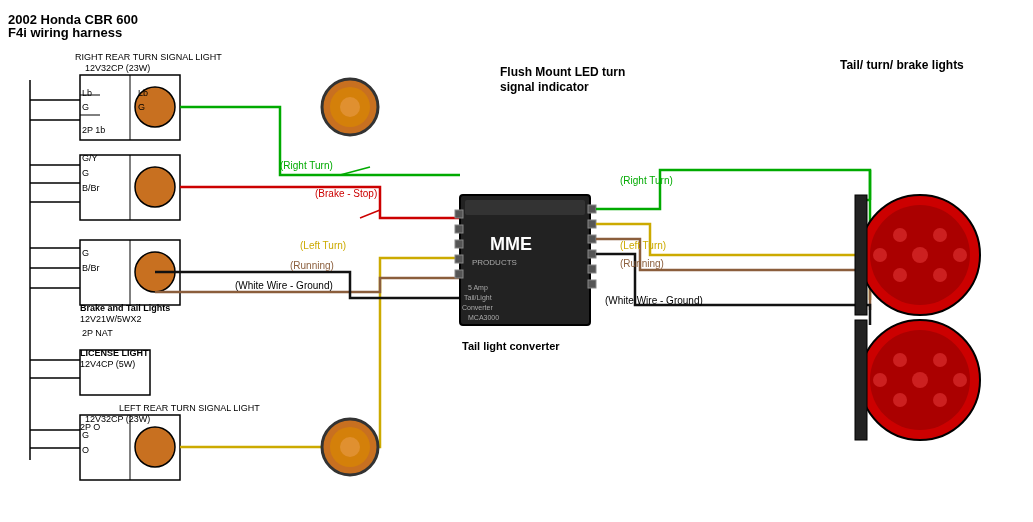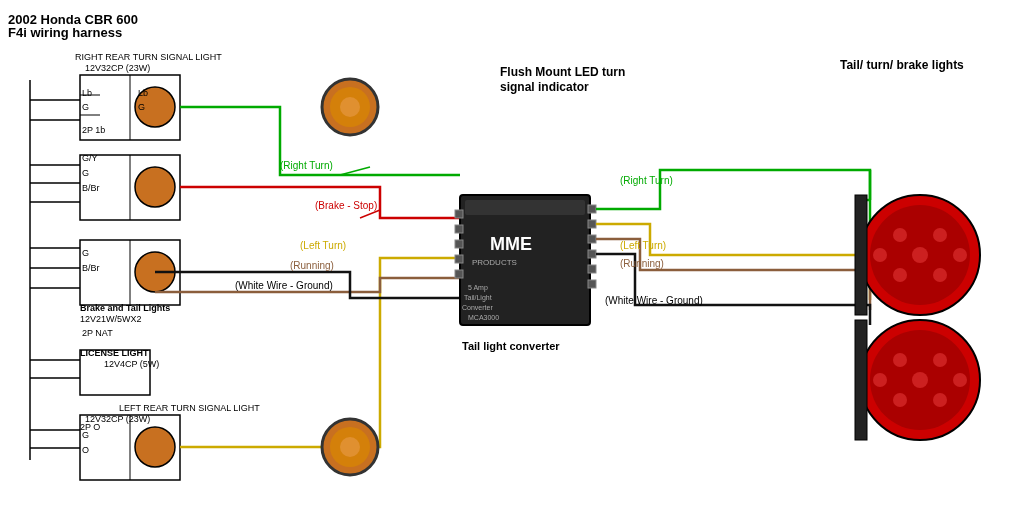--- a/index.html
+++ b/index.html
@@ -184,33 +184,33 @@
   <div class="label" style="top:168px;left:82px;font-size:9px;">G</div>
   <div class="label" style="top:183px;left:82px;font-size:9px;">B/Br</div>
 
   <div class="label label-bold" style="top:303px;left:80px;font-size:9px;">Brake and Tail Lights</div>
   <div class="label" style="top:314px;left:80px;font-size:9px;">12V21W/5WX2</div>
   <div class="label" style="top:248px;left:82px;font-size:9px;">G</div>
   <div class="label" style="top:263px;left:82px;font-size:9px;">B/Br</div>
   <div class="label" style="top:328px;left:82px;font-size:9px;">2P NAT</div>
 
   <div class="label label-bold" style="top:348px;left:80px;font-size:9px;">LICENSE LIGHT</div>
-  <div class="label" style="top:359px;left:80px;font-size:9px;padding-left:24px;">12V4CP (5W)</div>
+  <div class="label" style="top:359px;left:80px;font-size:9px;">12V4CP (5W)</div>
 
   <div class="label" style="top:390px;left:80px;font-size:9px;margin-top:32px;">2P O</div>
   <div class="label" style="top:403px;left:75px;font-size:9px;padding-left:44px;">LEFT REAR TURN SIGNAL LIGHT</div>
   <div class="label" style="top:414px;left:85px;font-size:9px;">12V32CP (23W)</div>
   <div class="label" style="top:430px;left:82px;font-size:9px;">G</div>
   <div class="label" style="top:445px;left:82px;font-size:9px;">O</div>
 
   <div class="label label-bold" style="top:65px;left:500px;font-size:12px;">Flush Mount LED turn</div>
   <div class="label label-bold" style="top:80px;left:500px;font-size:12px;">signal indicator</div>
 
   <div class="label" style="top:160px;left:280px;font-size:10px;color:#00aa00;">(Right Turn)</div>
-  <div class="label" style="top:200px;left:315px;font-size:10px;color:#cc0000;">(Brake - Stop)</div>
+  <div class="label" style="top:188px;left:315px;font-size:10px;color:#cc0000;">(Brake - Stop)</div>
   <div class="label" style="top:240px;left:300px;font-size:10px;color:#ccaa00;">(Left Turn)</div>
   <div class="label" style="top:260px;left:290px;font-size:10px;color:#8B5E3C;">(Running)</div>
   <div class="label" style="top:280px;left:235px;font-size:10px;color:#000;">(White Wire - Ground)</div>
 
   <div class="label label-bold" style="top:340px;left:462px;font-size:11px;">Tail light converter</div>
 
   <div class="label" style="top:175px;left:620px;font-size:10px;color:#00aa00;">(Right Turn)</div>
   <div class="label" style="top:240px;left:620px;font-size:10px;color:#ccaa00;">(Left Turn)</div>
   <div class="label" style="top:258px;left:620px;font-size:10px;color:#8B5E3C;">(Running)</div>
   <div class="label" style="top:295px;left:605px;font-size:10px;color:#000;">(White Wire - Ground)</div>

